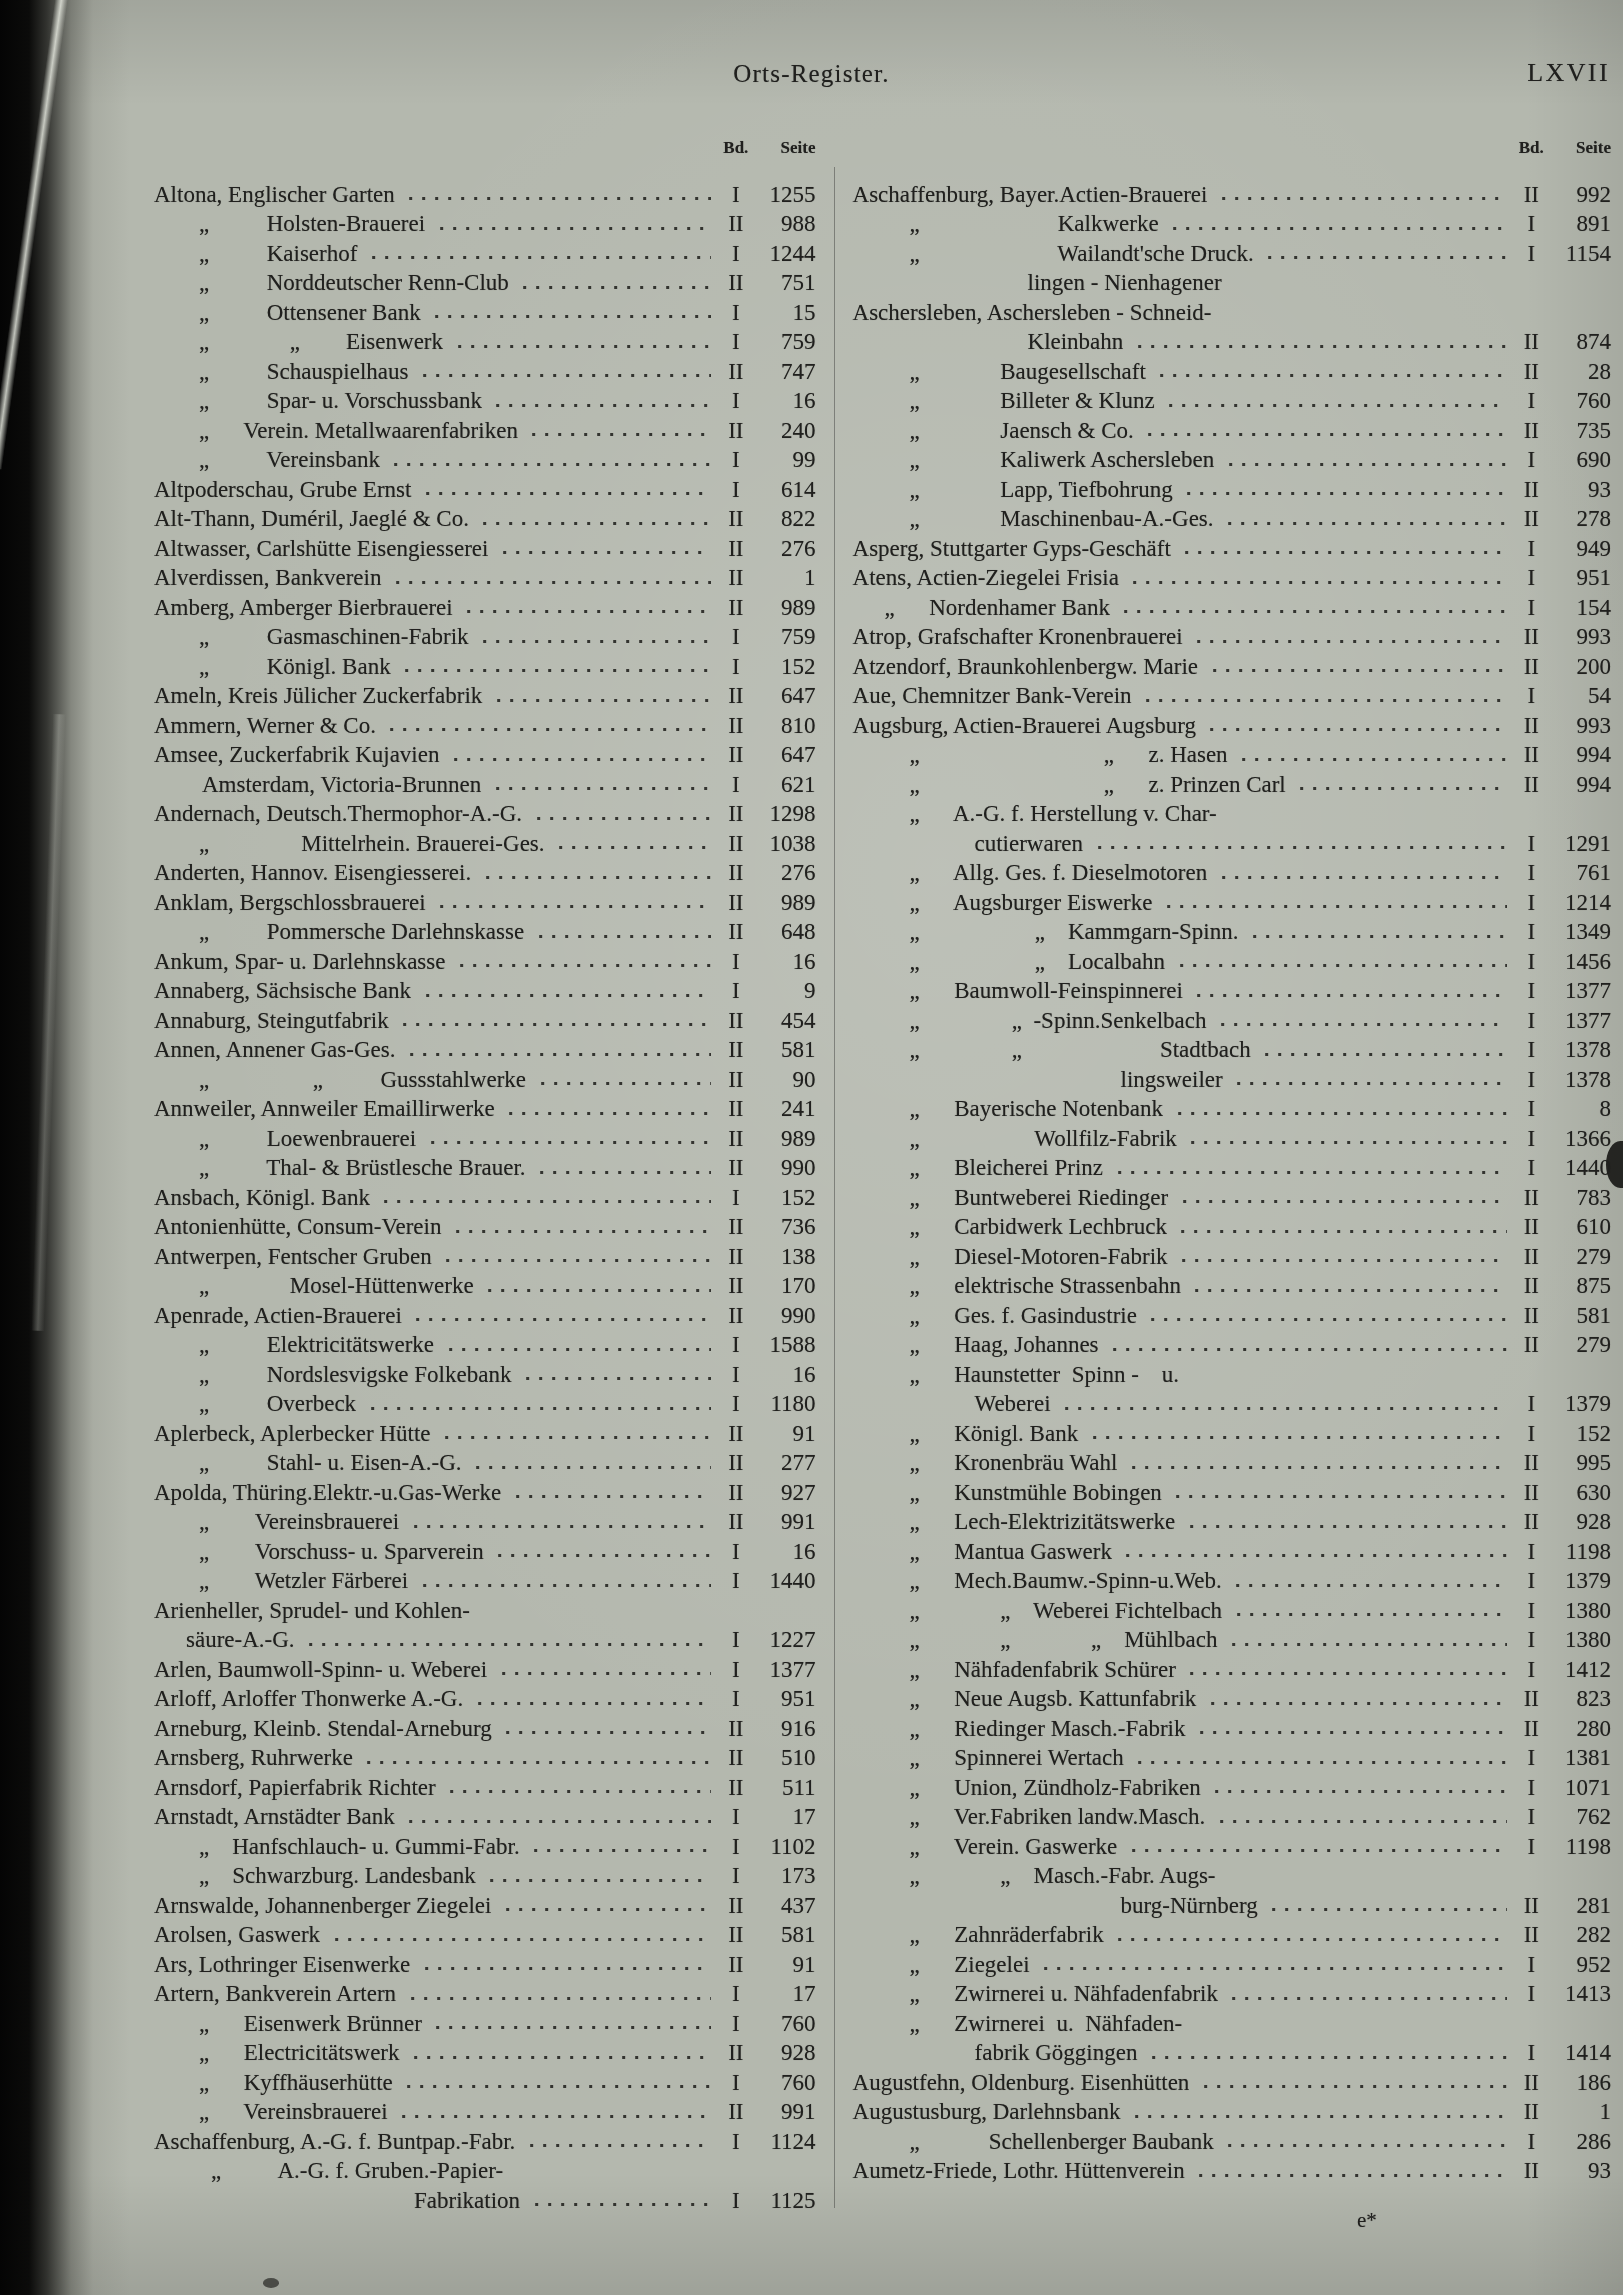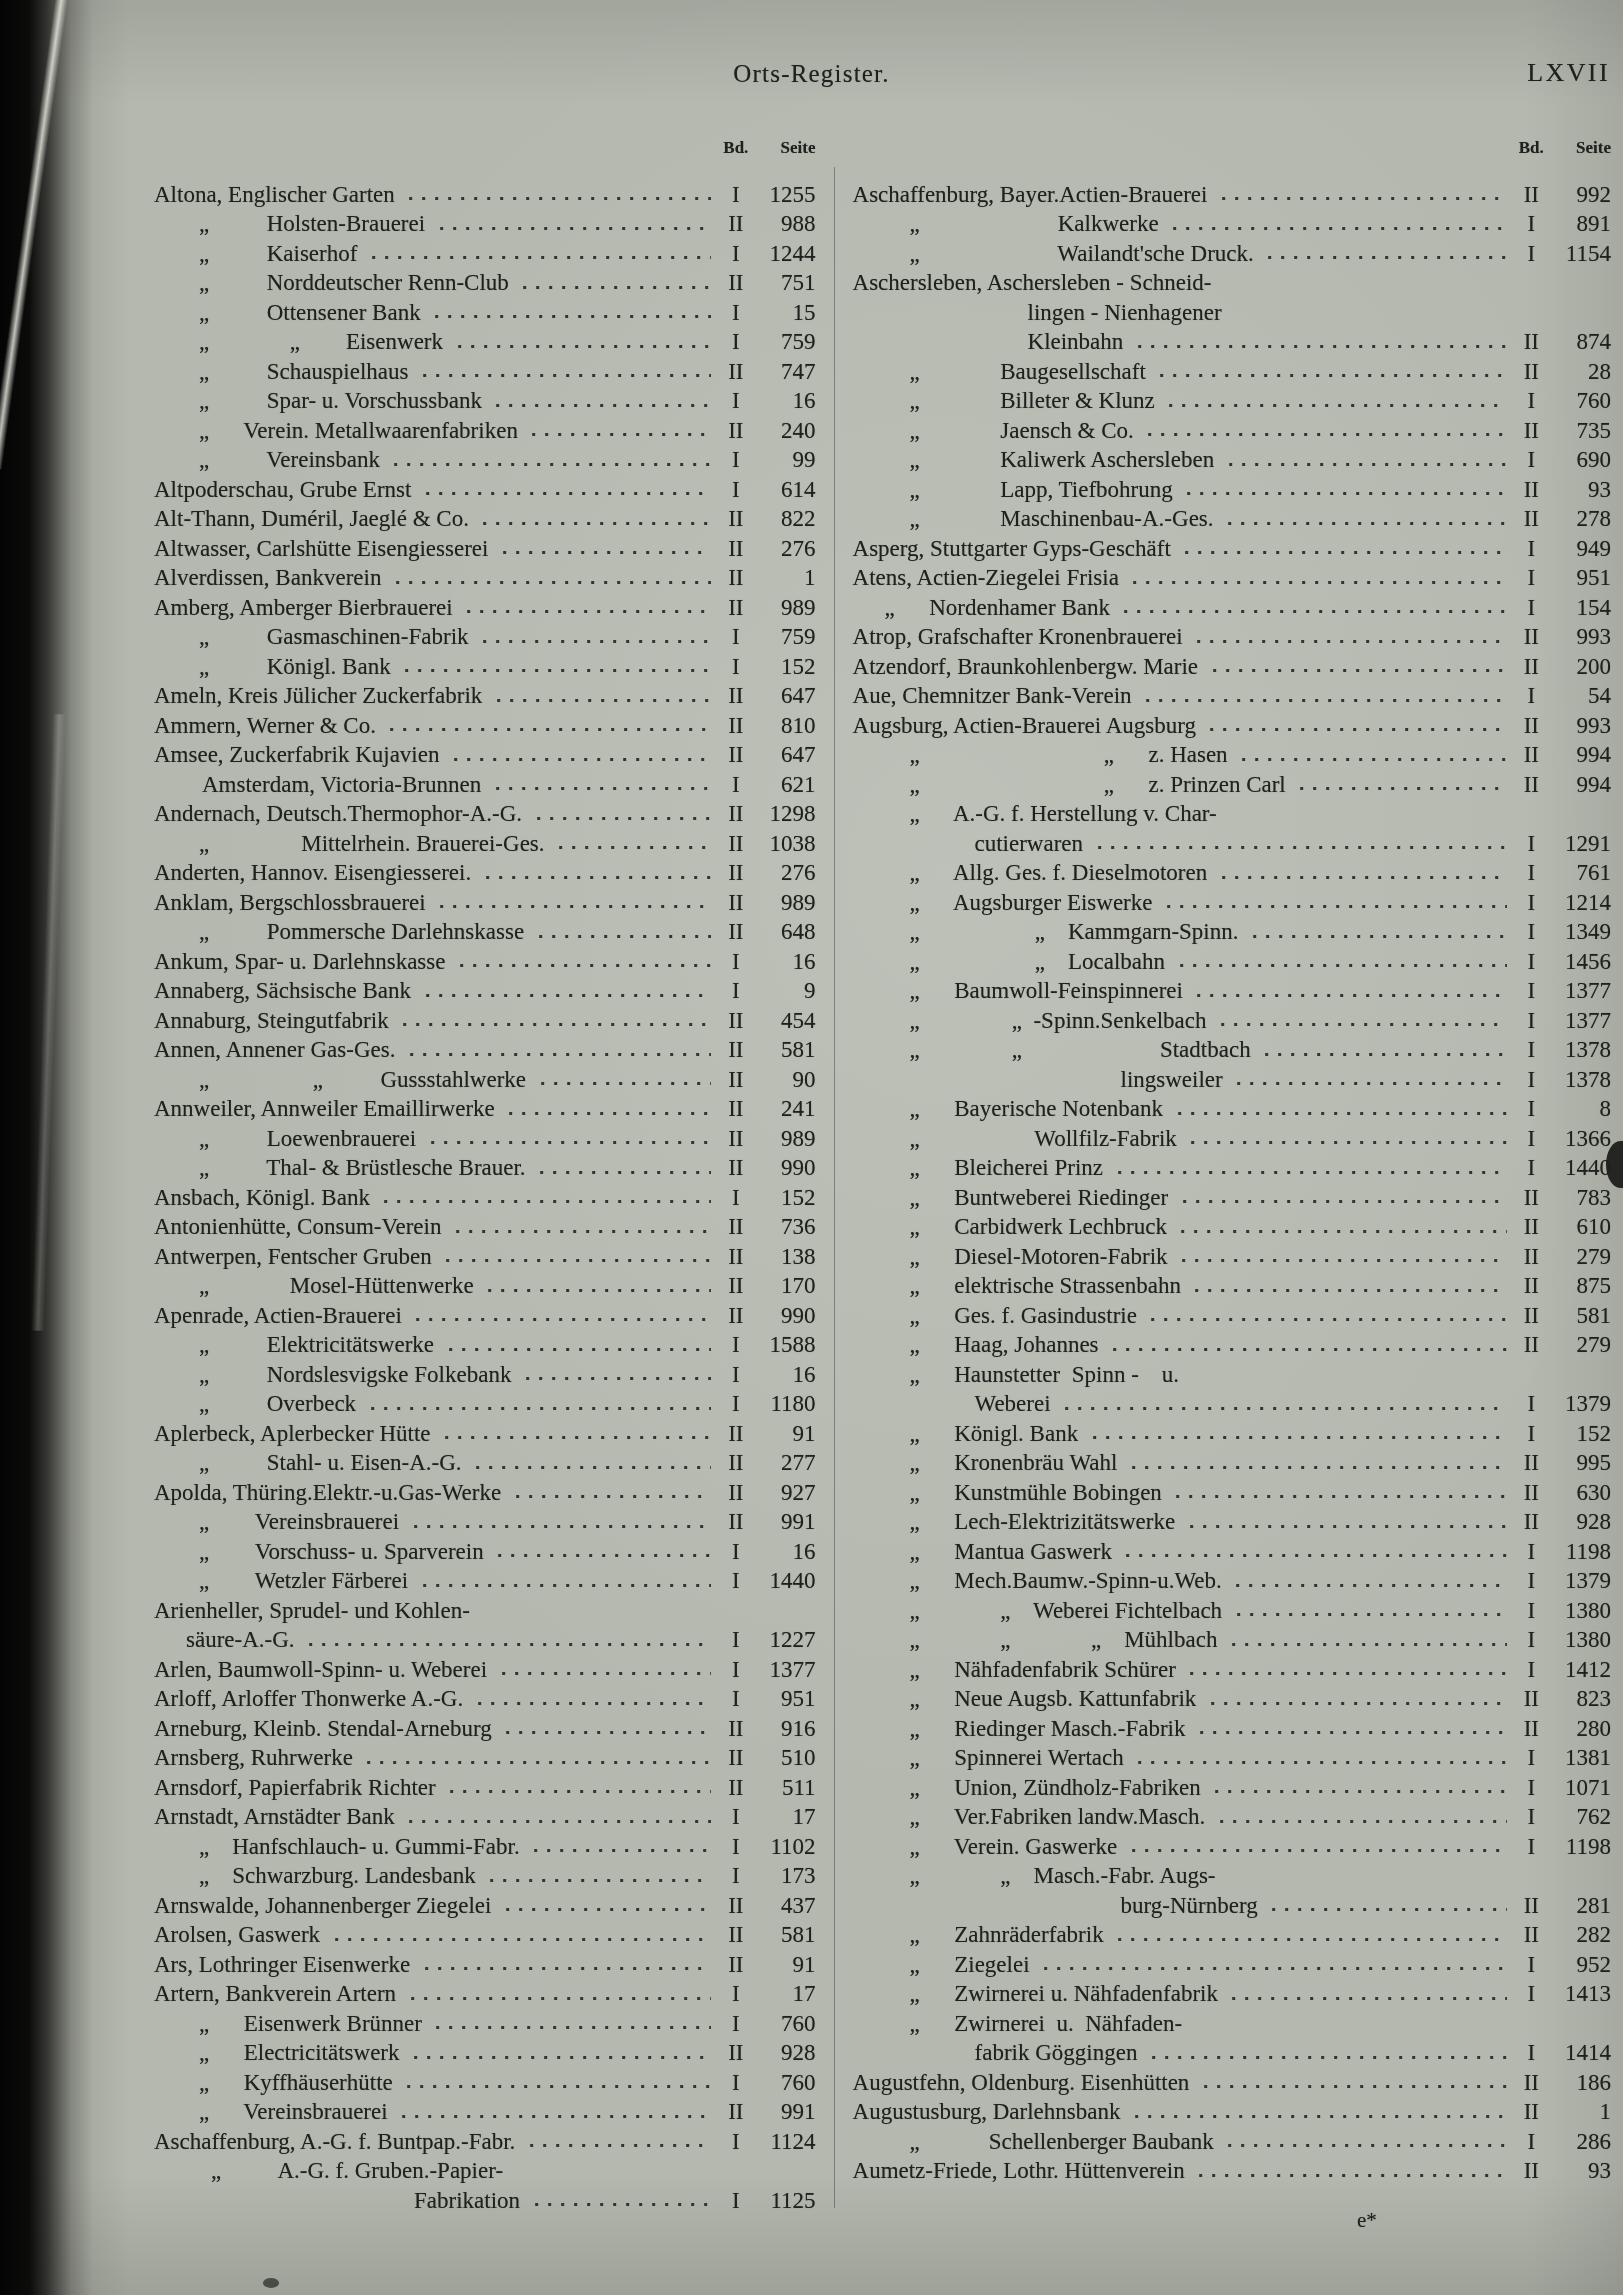--- a/index.html
+++ b/index.html
@@ -519,24 +519,24 @@
             <span class="bd">I</span>
             <span class="seite">891</span>
           </div>
           <div class="row">
             <span class="lbl" style="padding-left: 57px;">„                        Wailandt'sche Druck.</span>
             <span class="leader"></span>
             <span class="bd">I</span>
             <span class="seite">1154</span>
           </div>
           <div class="row">
+            <span class="lbl" style="padding-left: 175px;">lingen - Nienhagener</span>
+          </div>
+          <div class="row">
             <span class="lbl" style="padding-left: 0px;">Aschersleben, Aschersleben - Schneid-</span>
-          </div>
-          <div class="row">
-            <span class="lbl" style="padding-left: 175px;">lingen - Nienhagener</span>
           </div>
           <div class="row">
             <span class="lbl" style="padding-left: 175px;">Kleinbahn</span>
             <span class="leader"></span>
             <span class="bd">II</span>
             <span class="seite">874</span>
           </div>
           <div class="row">
             <span class="lbl" style="padding-left: 57px;">„              Baugesellschaft</span>
             <span class="leader"></span>

